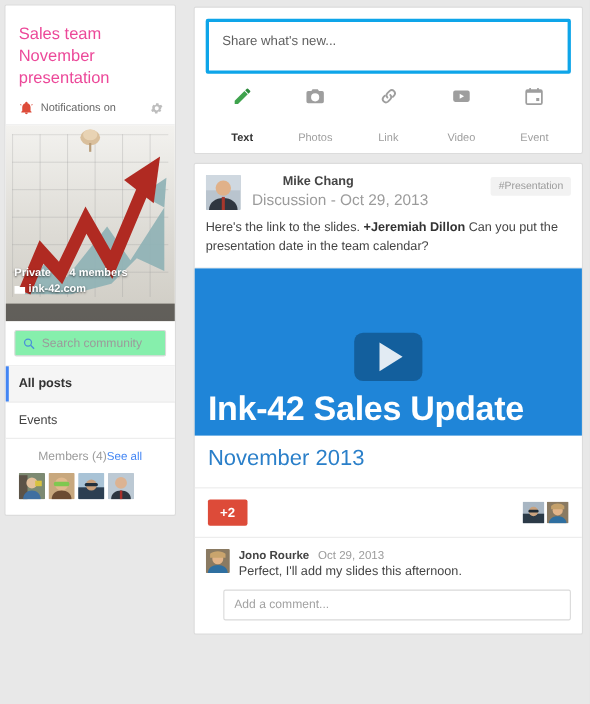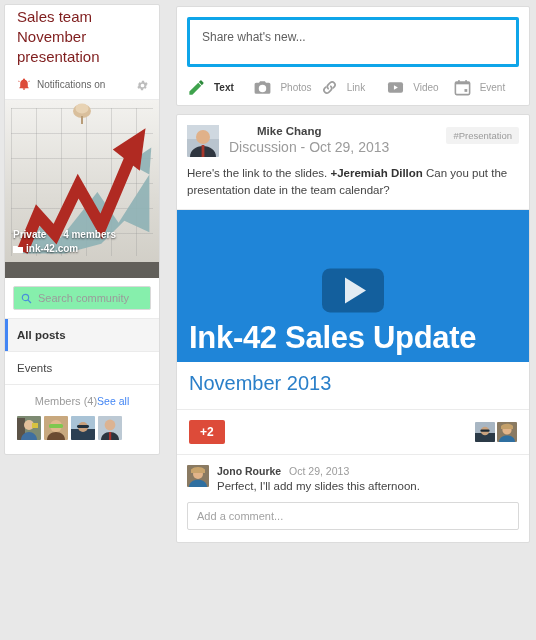--- a/index.html
+++ b/index.html
@@ -14,22 +14,22 @@
   
   .sidebar {
     position: absolute; left: 4px; top: 4px;
     width: 156px;
     background: #fff;
     border: 1px solid #dcdcdc;
     border-radius: 2px;
     overflow: hidden;
   }
   .community-title {
-    font-size: 15px; color: #7f1d1d; line-height: 20px;
-    padding: 2px 12px 4px 12px; font-weight: 400;
+    font-size: 15px; color: #ec4899; line-height: 20px;
+    padding: 16px 12px 4px 12px; font-weight: 400;
   }
   .notif-row {
     display: flex; align-items: center;
     padding: 6px 10px 8px 12px;
     border-bottom: 1px solid #ebebeb;
   }
   .bell-icon { width: 14px; height: 14px; margin-right: 6px; flex: 0 0 auto; }
   .notif-label { font-size: 10px; color: #666; flex: 1; }
   .gear-icon { width: 13px; height: 13px; opacity: .55; }
 
@@ -105,22 +105,22 @@
 
   
   .composer { padding: 10px 10px 0 10px; }
   .composer-field {
     border: 3px solid #0ea5e9; border-radius: 2px;
     padding: 10px 12px; min-height: 50px;
     font-size: 12px; color: #444; position: relative;
   }
   .composer-tabs { display: flex; padding: 10px 0 8px 0; }
   .ctab {
-    flex: 1; display: flex; flex-direction: row; align-items: center;
-    gap: 8px; cursor: pointer;
+    flex: 1; display: flex; flex-direction: column; align-items: center;
+    gap: 23px; cursor: pointer;
   }
   .ctab-label { font-size: 10px; color: #9e9e9e; }
   .ctab.active .ctab-label { color: #333; font-weight: 700; }
   .ctab-icon { height: 20px; display: flex; align-items: center; }
 
   
   .post { margin-top: 8px; }
   .post-head { display: flex; align-items: flex-start; padding: 10px 10px 0 10px; position: relative; }
   .avatar-40 { width: 32px; height: 32px; border-radius: 1px; overflow: hidden; flex: 0 0 auto; }
   .post-who { margin-left: 10px; flex: 1; }
@@ -181,21 +181,21 @@
   .plusers .m-av { width: 20px; height: 20px; }
 
   
   .comment { display: flex; padding: 10px 12px 4px 10px; }
   .c-av { width: 22px; height: 22px; border-radius: 1px; overflow: hidden; flex: 0 0 auto; }
   .c-body { margin-left: 8px; }
   .c-line1 { font-size: 10.5px; }
   .c-author { font-weight: 700; color: #444; }
   .c-date { color: #9b9b9b; margin-left: 5px; }
   .c-text { font-size: 11.5px; color: #444; margin-top: 3px; }
-  .comment-input-wrap { padding: 6px 10px 12px 10px; }
+  .comment-input-wrap { padding: 6px 10px 12px 26px; }
   .comment-input {
     width: 100%; border: 1px solid #d9d9d9; border-radius: 2px;
     padding: 7px 9px; font-size: 11px; color: #333; outline: 0;
     font-family: "Liberation Sans", sans-serif; background: #fff;
   }
   .comment-input::placeholder { color: #a2a2a2; }
 </style>
 </head>
 <body>
 

